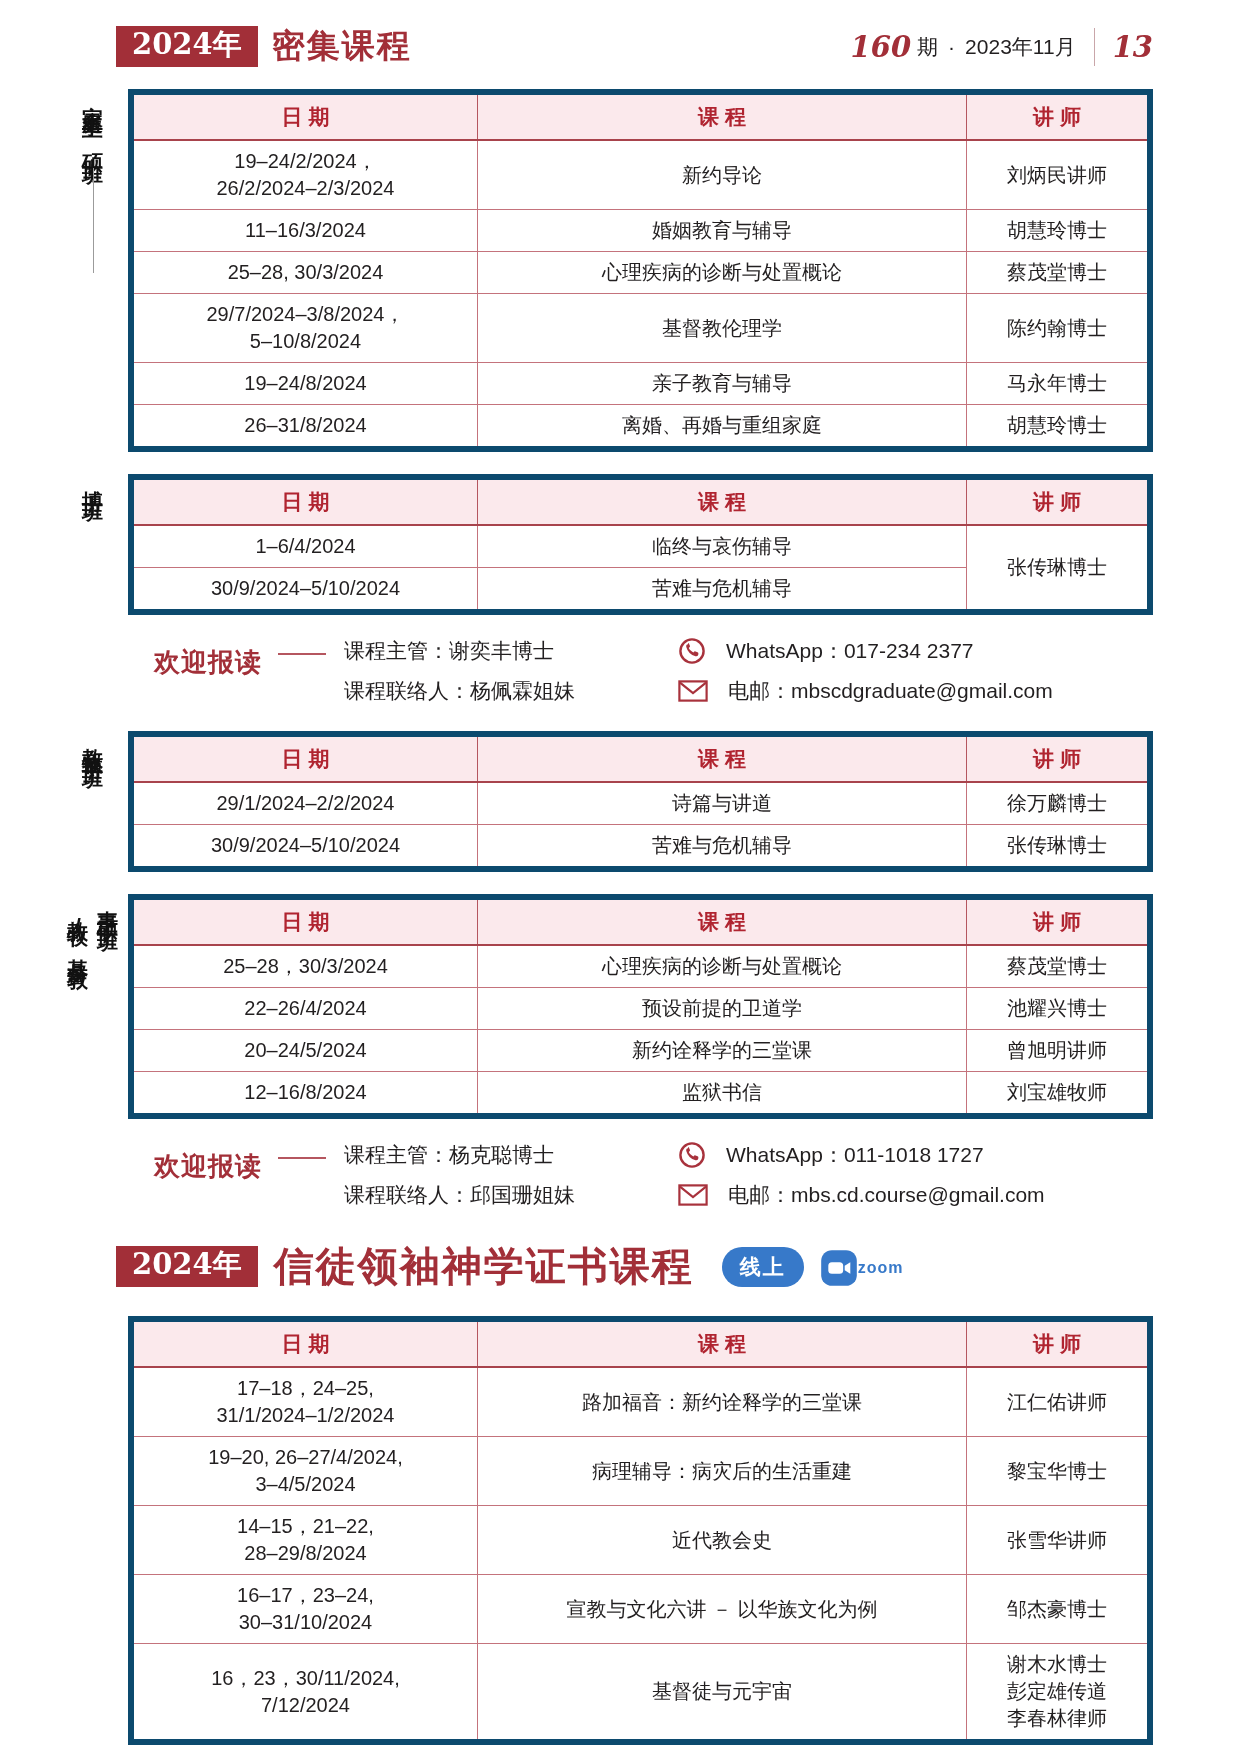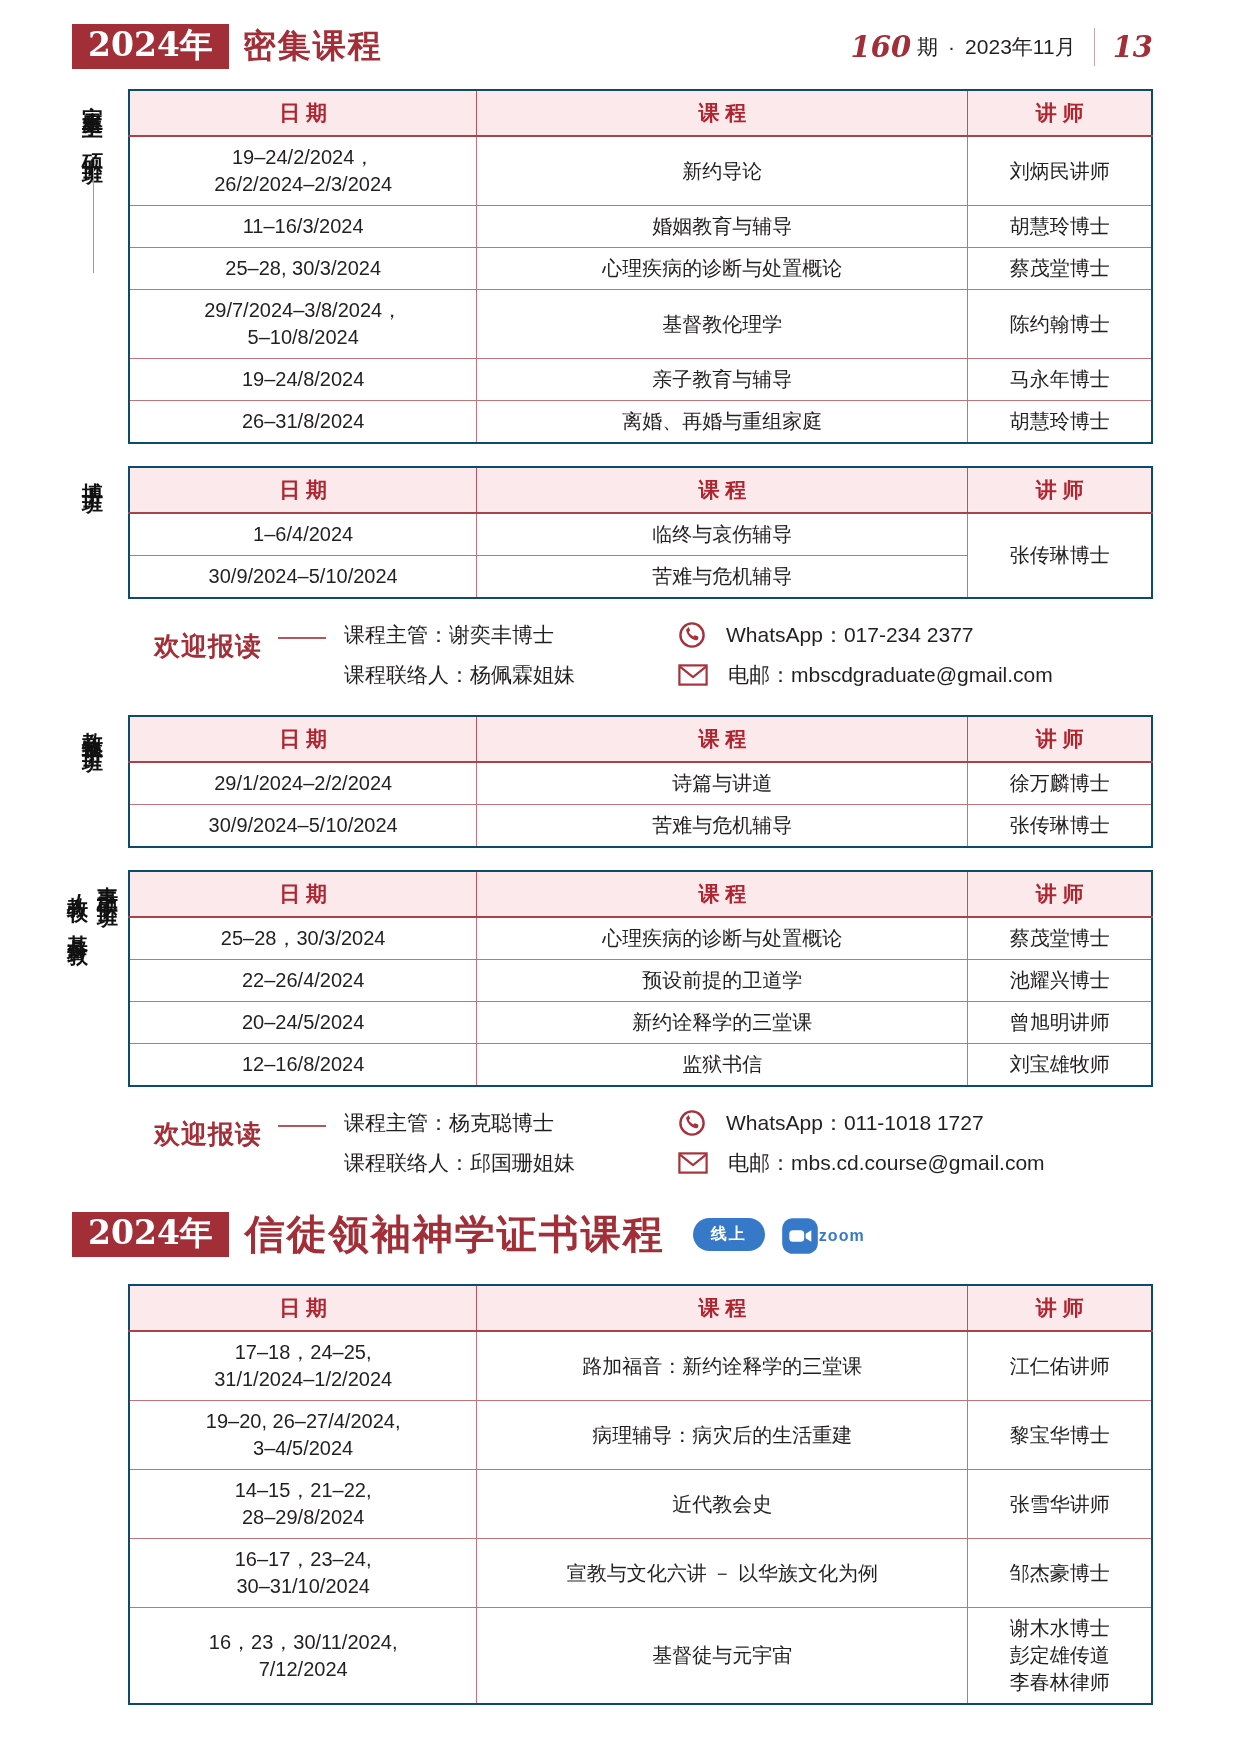--- a/index.html
+++ b/index.html
@@ -8,21 +8,21 @@
     width:1241px; min-height:1754px; background:#ffffff;
     font-family:"Liberation Sans","DejaVu Sans",sans-serif;
     color:#221f20;
   }
   .page { width:1241px; min-height:1754px; padding:24px 88px 30px 58px; overflow:hidden; }
 
   
   .hdr { display:flex; align-items:center; margin:0 0 20px 14px; }
   .year-badge {
     background:#a22f38; color:#fff; font-family:"DejaVu Serif","Liberation Serif",serif;
-    font-weight:bold; font-size:33px; padding:3px 16px 6px; line-height:1.1;
+    font-weight:bold; font-size:29px; padding:3px 16px 6px; line-height:1.1;margin-left:44px;
   }
   .main-title {
     color:#a22f38; font-family:Liberation Serif, serif;
     font-weight:bold; font-size:33px; margin-left:14px; letter-spacing:2px;
   }
   .hdr-right { margin-left:auto; display:flex; align-items:center; }
   .issue-no, .page-no {
     color:#a22f38; font-family:"DejaVu Serif","Liberation Serif",serif;
     font-style:italic; font-weight:bold; font-size:29px;
   }
@@ -37,21 +37,21 @@
   .side-col-dual { flex-direction:row; justify-content:center; gap:7px; align-items:flex-start; }
   .vtext {
     writing-mode:vertical-rl; text-orientation:upright;
     font-weight:bold; font-size:21px; letter-spacing:5px; line-height:1.1; color:#111;
   }
   .side-divider { width:1px; background:#9b9b9b; height:105px; margin-top:16px; }
   .offset-down { margin-top:10px; }
   .tbl-wrap { flex:1; }
 
   
-  table { width:100%; border-collapse:collapse; table-layout:fixed; border:2px solid #0c4a6e; }
+  table { width:100%; border-collapse:collapse; table-layout:fixed; border:6px solid #0c4a6e; }
   col.c-date { width:34%; } col.c-course { width:48%; } col.c-lect { width:18%; }
   th {
     background:#fbe9ec; color:#b02430; font-size:21px; font-weight:bold;
     padding:8px 4px; border:1px solid #b5565f; border-bottom:2px solid #a8434c;
   }
   td {
     text-align:center; font-size:20px; padding:7px 6px;
     border:1px solid #c4737c; white-space:pre-line; line-height:1.35;
   }
 
@@ -69,21 +69,21 @@
   .c-line { display:flex; align-items:center; gap:20px; }
   .c-icon { flex:none; display:inline-flex; }
 
   
   .hdr2 { display:flex; align-items:center; margin:30px 0 22px 14px; }
   .title2 {
     color:#a22f38; font-family:Liberation Sans, sans-serif;
     font-weight:bold; font-size:40px; margin-left:16px; letter-spacing:2px;
   }
   .online-pill {
-    background:#3779c9; color:#fff; font-weight:bold; font-size:16px;
+    background:#3779c9; color:#fff; font-weight:bold; font-size:21px;
     border-radius:999px; padding:6px 18px; margin-left:28px; letter-spacing:2px;
   }
   .zoom-logo { display:flex; flex-direction:row; align-items:center; margin-left:16px; margin-top:6px; }
   .zoom-text { color:#3779c9; font-weight:bold; font-size:16px; letter-spacing:1px; margin-top:-3px; }
 
   .lect-multiline { white-space:pre-line; }
 </style>
 </head>
 <body>
 

